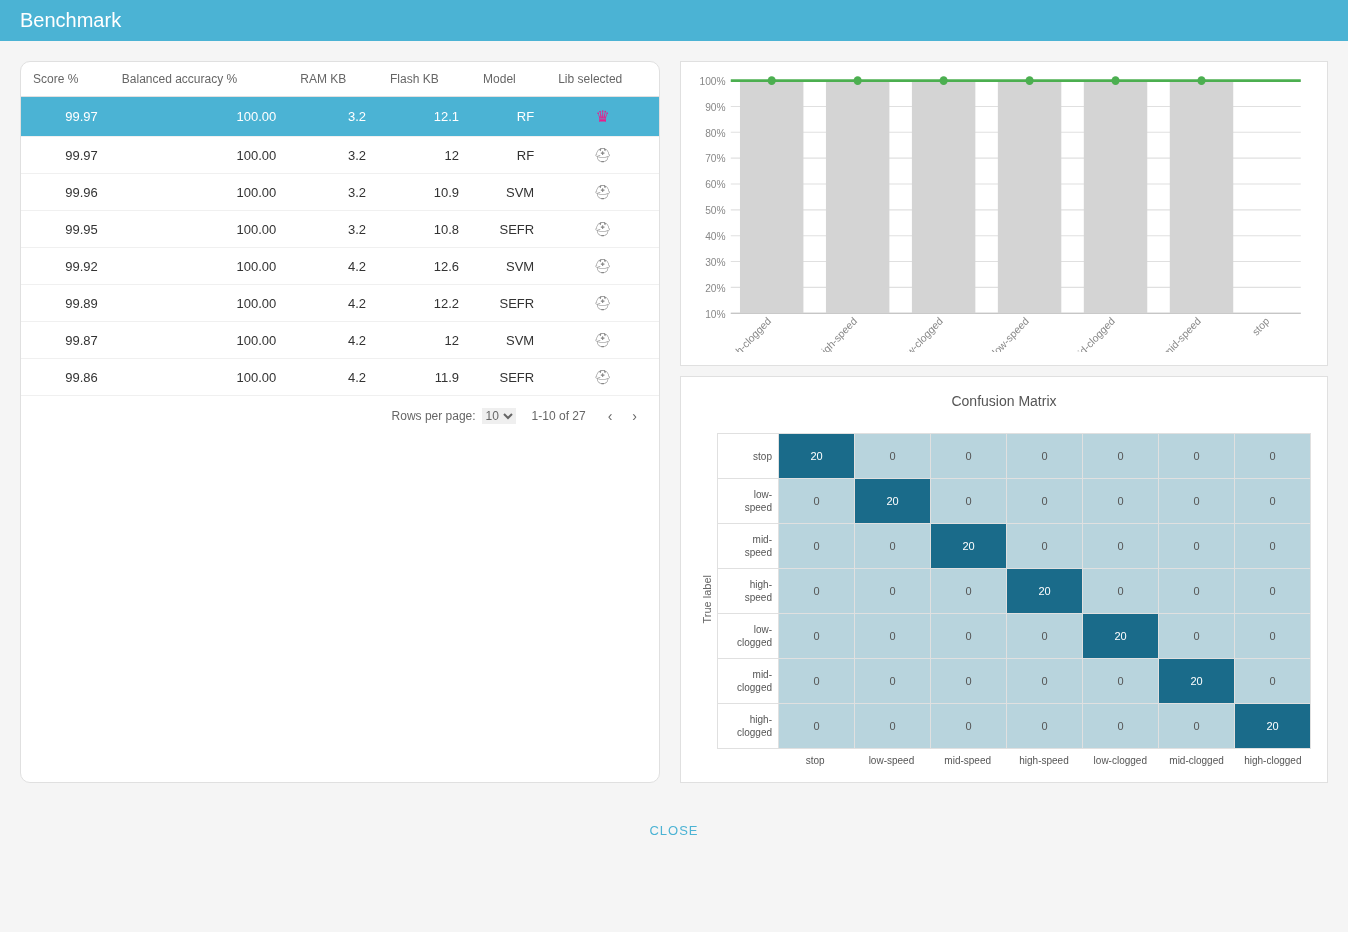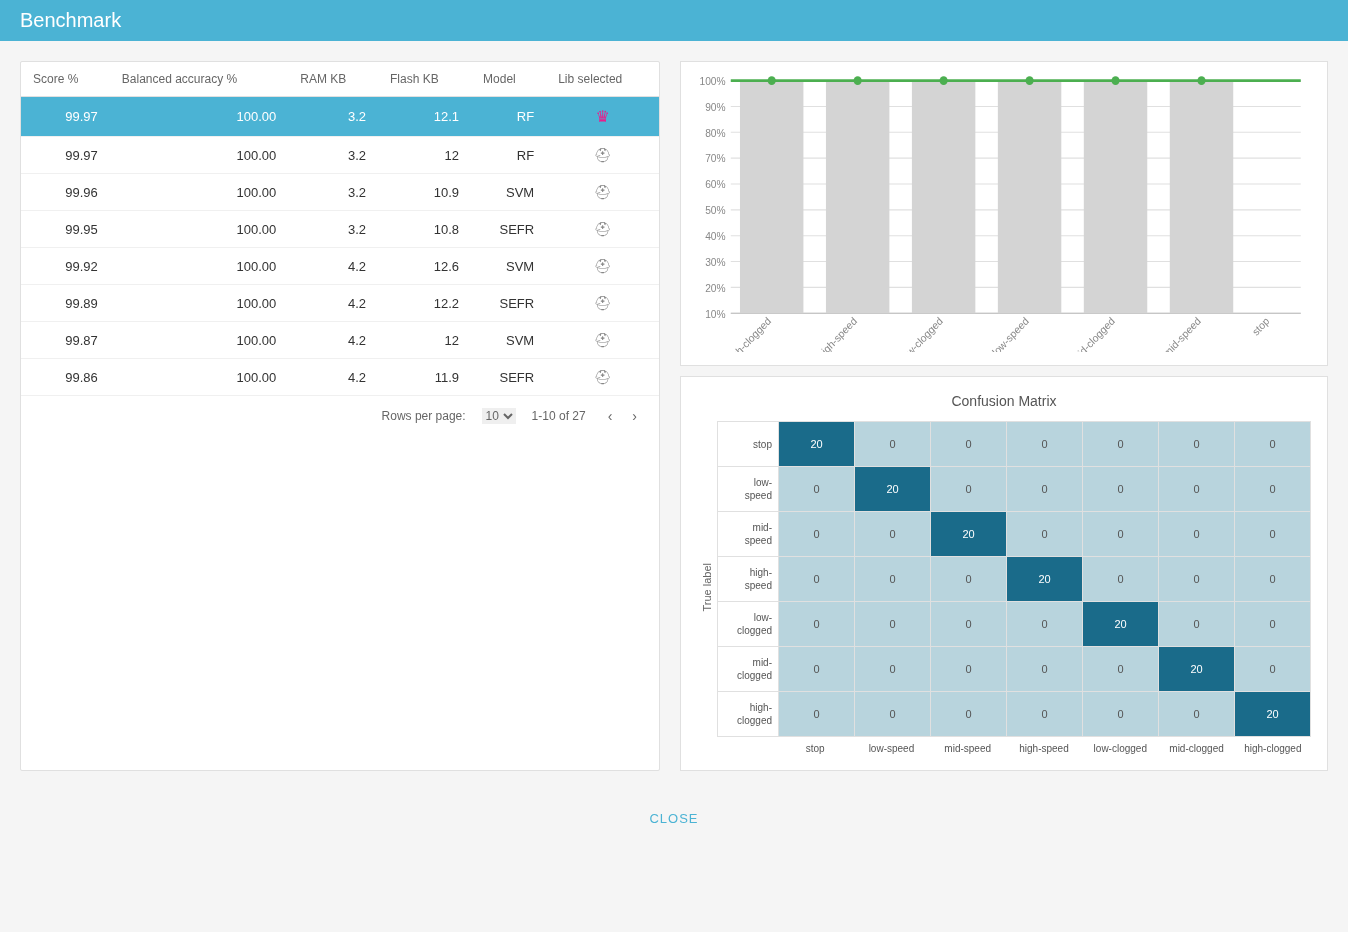--- a/index.html
+++ b/index.html
@@ -5,48 +5,48 @@
     * { box-sizing: border-box; margin: 0; padding: 0; }
     body { font-family: 'Segoe UI', Arial, sans-serif; background: #f5f5f5; font-size: 13px; color: #333; }
 
     
     .header { background: #4bb3d4; color: white; padding: 9px 20px; font-size: 20px; font-weight: 400; }
 
     
     .main { display: flex; gap: 20px; padding: 20px; }
 
     
-    .left-panel { width: 640px; background: white; border: 1px solid #e0e0e0; border-radius: 2px; }
+    .left-panel { width: 640px; background: white; border: 1px solid #e0e0e0; border-radius: 10px; }
 
     table { width: 100%; border-collapse: collapse; }
     thead tr { border-bottom: 1px solid #e0e0e0; }
     thead th { padding: 10px 12px; text-align: left; color: #666; font-weight: 400; font-size: 12px; }
     tbody tr { border-bottom: 1px solid #f0f0f0; text-align: right; }
     tbody td { padding: 10px 12px; font-size: 13px; }
     tbody tr.selected { background: #4bb3d4; color: white; }
     tbody tr.selected td { color: white; }
 
     .crown-icon { color: #e91e8c; font-size: 16px; display: flex; justify-content: center; }
     .hat-icon { color: #888; font-size: 14px; display: flex; justify-content: center; }
 
     .pagination { display: flex; align-items: center; justify-content: flex-end; padding: 10px 16px; gap: 16px; color: #666; font-size: 12px; }
-    .rows-per-page { display: flex; align-items: center; gap: 16px; }
+    .rows-per-page { display: flex; align-items: center; gap: 6px; }
     .rows-select { border: none; color: #666; font-size: 12px; cursor: pointer; }
     .page-nav { display: flex; gap: 8px; align-items: center; }
     .nav-btn { background: none; border: none; cursor: pointer; color: #666; font-size: 14px; padding: 2px 6px; }
 
     
     .right-panel { flex: 1; display: flex; flex-direction: column; gap: 10px; }
 
     
     .chart-area { background: white; border: 1px solid #e0e0e0; padding: 10px 16px; }
 
     
     .confusion-matrix-area { background: white; border: 1px solid #e0e0e0; padding: 16px; }
-    .cm-title { text-align: center; font-size: 14px; color: #555; margin-bottom: 12px; }
+    .cm-title { text-align: center; font-size: 14px; color: #555; margin-bottom: 24px; }
 
     
     .close-section { text-align: center; padding: 20px; }
     .close-btn { background: none; border: none; color: #4bb3d4; font-size: 13px; letter-spacing: 1px; cursor: pointer; text-transform: uppercase; }
 
     
     svg.barchart { width: 100%; height: 280px; }
   </style>
 </head>
 <body>

